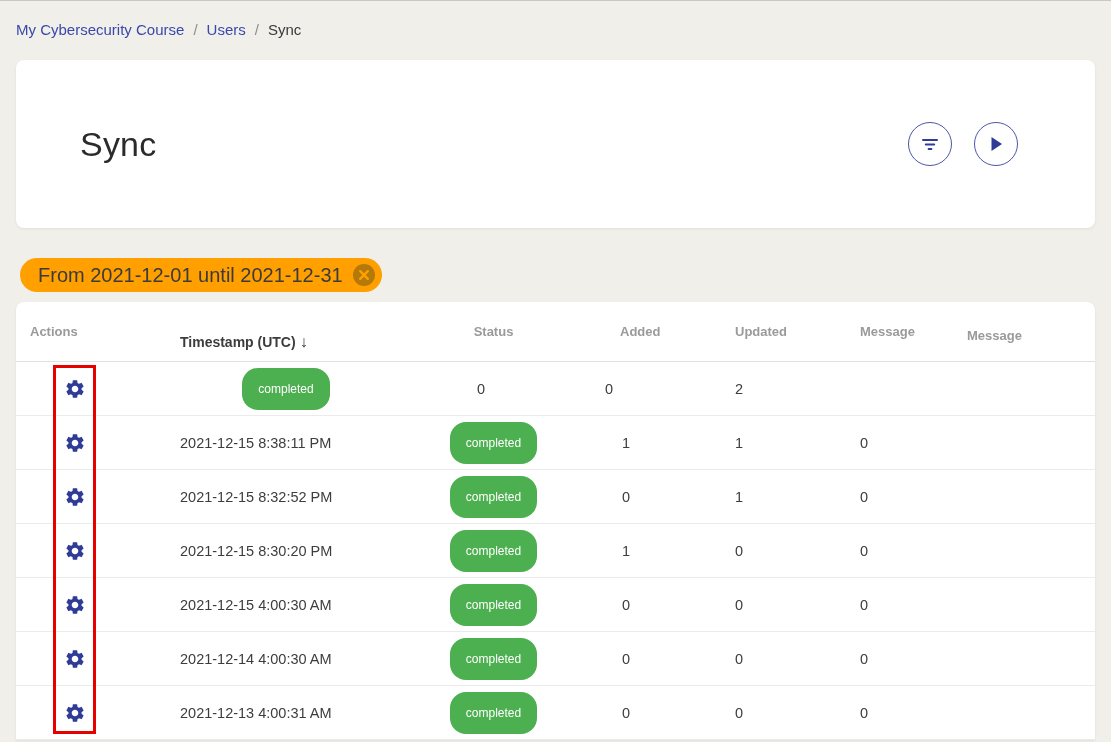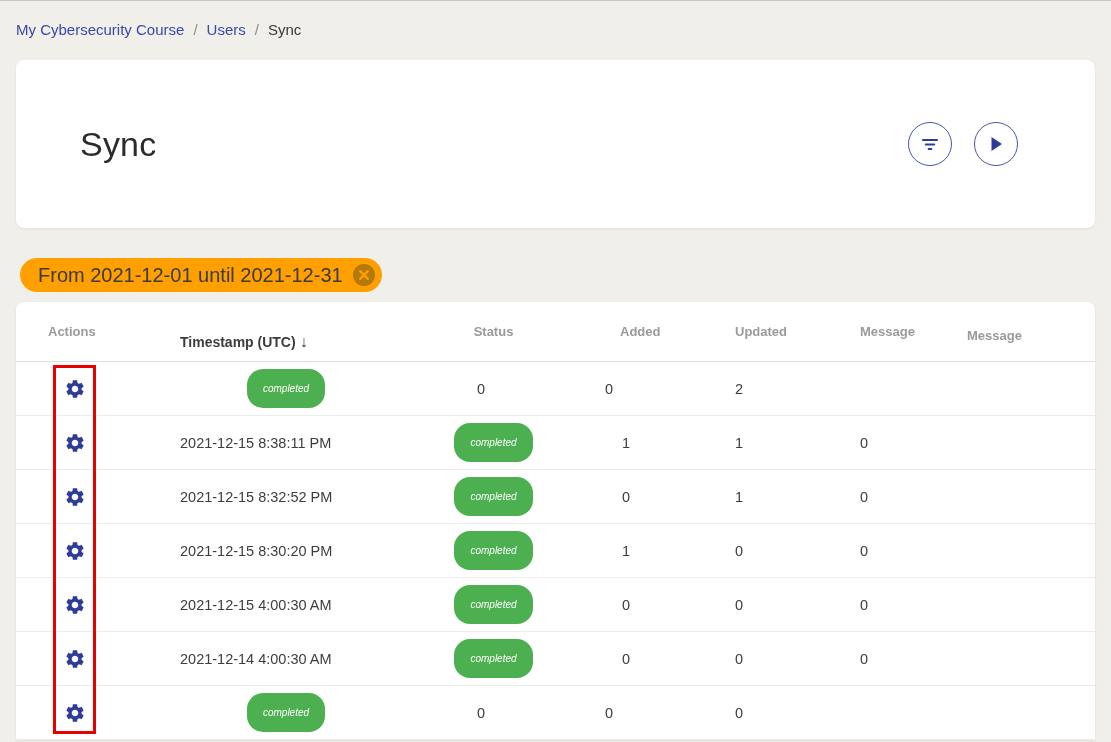--- a/index.html
+++ b/index.html
@@ -86,21 +86,21 @@
     align-items: center;
   }
   .thead {
     height: 60px;
     border-bottom: 1px solid #e0e0e0;
   }
   .th {
     font-size: 13px; font-weight: 700;
     color: #9a9a9a;
   }
-  .th-actions { padding-left: 32px; }
+  .th-actions { padding-left: 14px; }
   .th-timestamp {
     padding-left: 29px;
     color: #3c3c3c; font-size: 14px;
     display: flex; align-items: center; gap: 4px;
     cursor: pointer;
     margin-top: 21px;
   }
   .sort { font-size: 16px; font-weight: 400; color: #3c3c3c; }
   .th-status { text-align: center; }
   .th-added   { padding-left: 54px; }
@@ -120,24 +120,23 @@
     display: flex; align-items: center; justify-content: center;
     cursor: pointer;
   }
   .gear { fill: #2e3b97; }
   .td-timestamp { padding-left: 29px; }
   .td-status { text-align: center; }
   .badge {
     display: inline-block;
     background: #4caf50;
     color: #ffffff;
-    font-size: 10px;
+    font-size: 12px;
     padding: 14px 16px;
     border-radius: 16px;
-    font-style: italic;
   }
   .td-added   { padding-left: 56px; }
   .td-updated { padding-left: 39px; }
   .td-deleted { padding-left: 39px; }
   .td-message { padding-left: 21px; }
 
   
   .annotation {
     position: absolute;
     left: 53px; top: 364px;
@@ -314,20 +313,21 @@
   </div>
 
   <div class="tr">
     <div class="td td-actions">
       <button class="gear-btn">
         <svg class="gear" width="22" height="22" viewBox="0 0 24 24">
           <path d="M19.14,12.94c0.04-0.3,0.06-0.61,0.06-0.94c0-0.32-0.02-0.64-0.07-0.94l2.03-1.58c0.18-0.14,0.23-0.41,0.12-0.61 l-1.92-3.32c-0.12-0.22-0.37-0.29-0.59-0.22l-2.39,0.96c-0.5-0.38-1.03-0.7-1.62-0.94L14.4,2.81c-0.04-0.24-0.24-0.41-0.48-0.41 h-3.84c-0.24,0-0.43,0.17-0.47,0.41L9.25,5.35C8.66,5.59,8.12,5.92,7.63,6.29L5.24,5.33c-0.22-0.08-0.47,0-0.59,0.22L2.74,8.87 C2.62,9.08,2.66,9.34,2.86,9.48l2.03,1.58C4.84,11.36,4.8,11.69,4.8,12s0.02,0.64,0.07,0.94l-2.03,1.58 c-0.18,0.14-0.23,0.41-0.12,0.61l1.92,3.32c0.12,0.22,0.37,0.29,0.59,0.22l2.39-0.96c0.5,0.38,1.03,0.7,1.62,0.94l0.36,2.54 c0.05,0.24,0.24,0.41,0.48,0.41h3.84c0.24,0,0.44-0.17,0.47-0.41l0.36-2.54c0.59-0.24,1.13-0.56,1.62-0.94l2.39,0.96 c0.22,0.08,0.47,0,0.59-0.22l1.92-3.32c0.12-0.22,0.07-0.47-0.12-0.61L19.14,12.94z M12,15.6c-1.98,0-3.6-1.62-3.6-3.6 s1.62-3.6,3.6-3.6s3.6,1.62,3.6,3.6S13.98,15.6,12,15.6z"></path>
         </svg>
       </button>
     </div>
+    <div class="td td-timestamp">2021-12-13 4:00:31 AM</div>
     <div class="td td-status">
       <span class="badge">completed</span>
     </div>
     <div class="td td-added">0</div>
     <div class="td td-updated">0</div>
     <div class="td td-deleted">0</div>
     <div class="td td-message"></div>
   </div>
 </div>
   </section>

